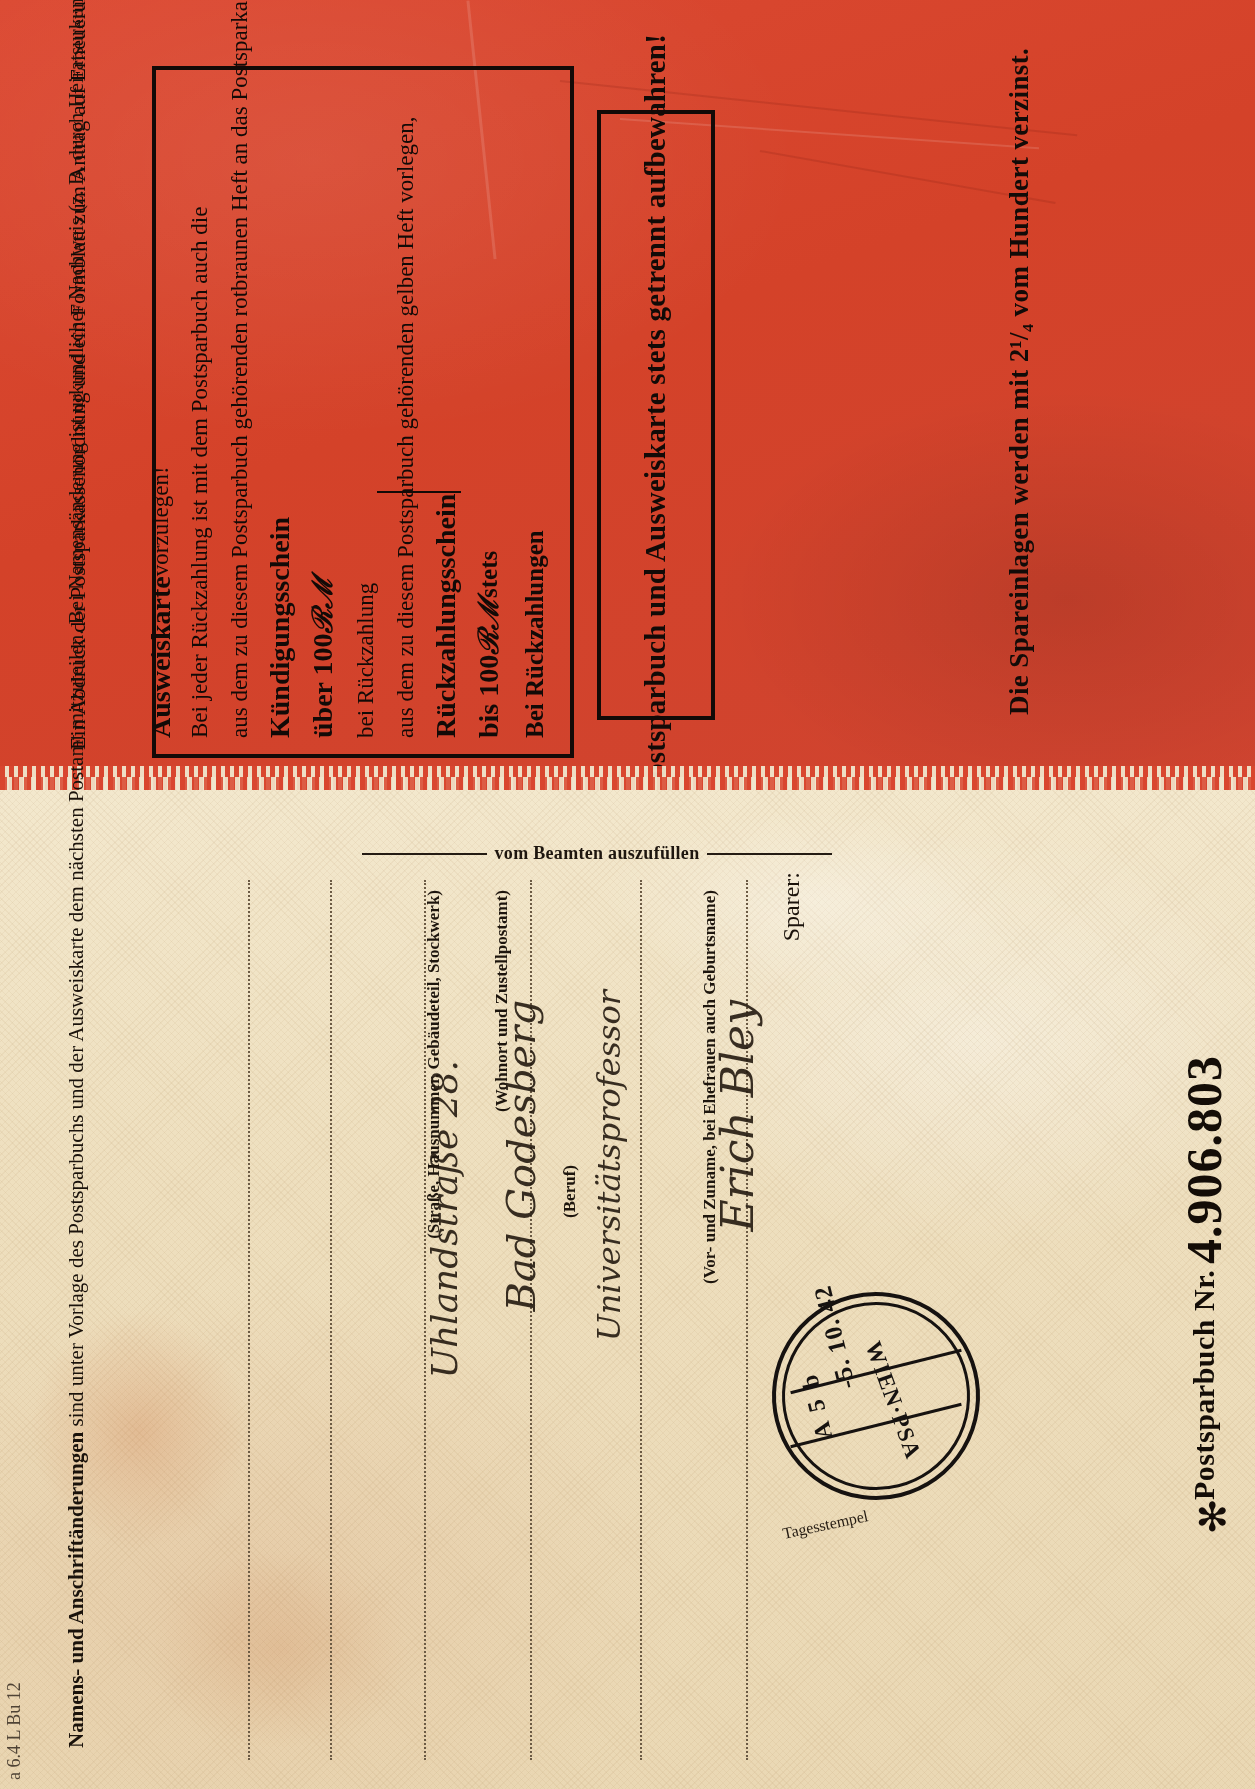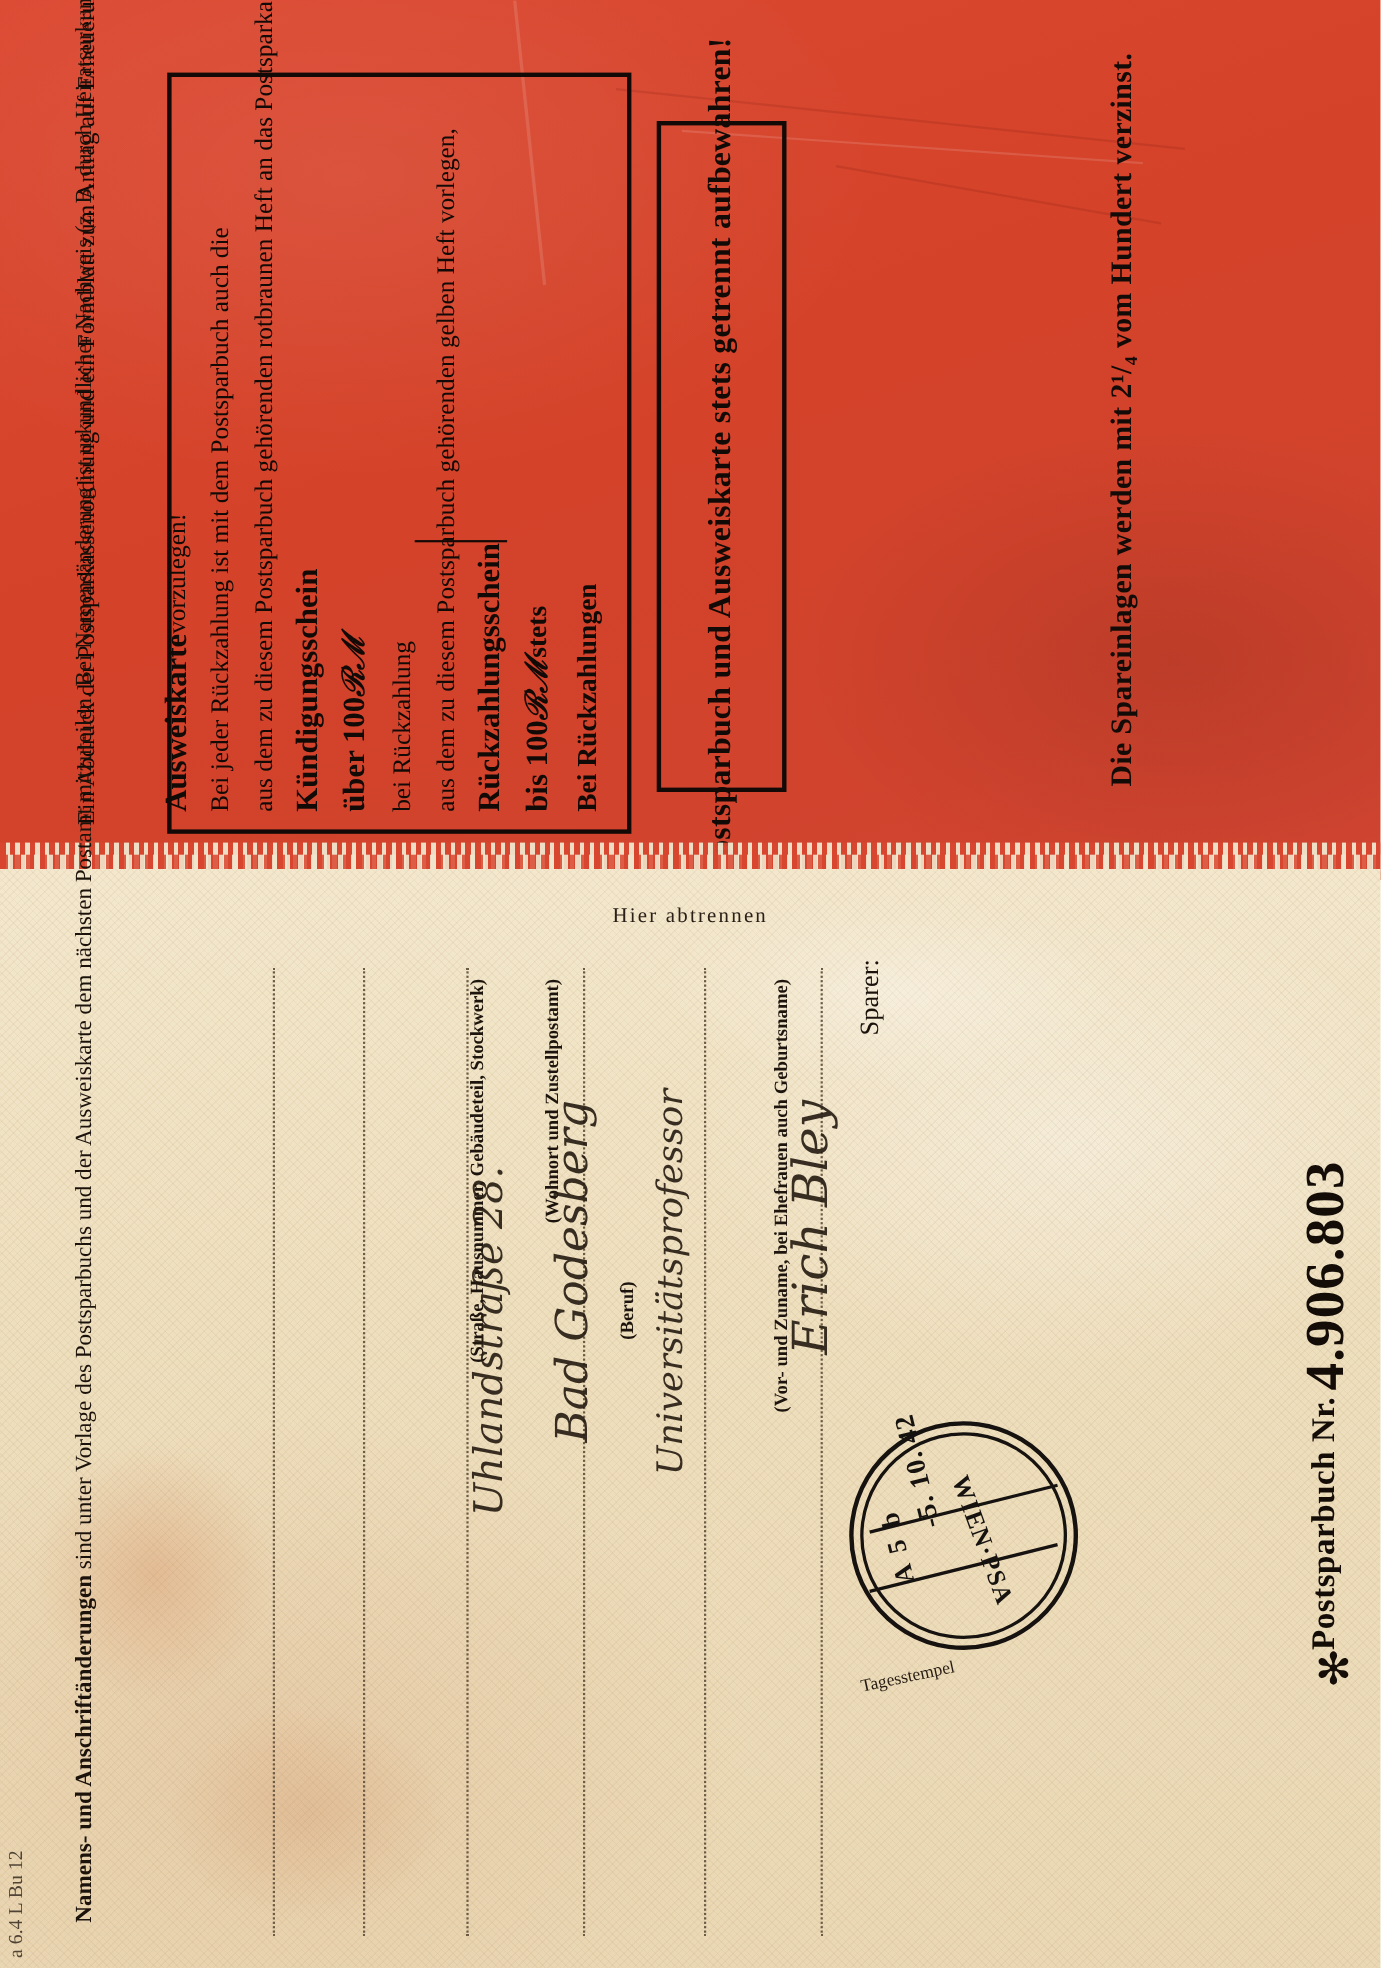--- a/index.html
+++ b/index.html
@@ -495,22 +495,26 @@
     <div class="tear-edge2"></div>
   </div>
 
   <div class="beige-panel">
     <div class="guilloche"></div>
     <div class="stain" style="left:30px; top:520px; width:220px; height:240px; background:radial-gradient(ellipse at center, rgba(205,120,70,0.28), rgba(205,120,70,0) 70%);"></div>
     <div class="stain" style="left:150px; top:760px; width:260px; height:200px; background:radial-gradient(ellipse at center, rgba(200,130,80,0.22), rgba(200,130,80,0) 70%);"></div>
     <div class="stain" style="left:600px; top:20px; width:420px; height:180px; background:radial-gradient(ellipse at center, rgba(255,255,255,0.30), rgba(255,255,255,0) 70%);"></div>
   </div>
 
-  <div id="hier-abtrennen">Hier abtrennen</div>
-
+
+  <div id="beamten-row">
+    <div class="rule"></div>
+    <div class="lbl">vom Beamten auszufüllen</div>
+    <div class="rule"></div>
+  </div>
 
   <div id="ps-number">
     <div class="vt">
       <span class="lbl">Postsparbuch Nr.</span>
       <span class="num">4.906.803</span>
     </div>
   </div>
   <div id="ps-asterisk">✻</div>
 
   <div id="sparer-label">

